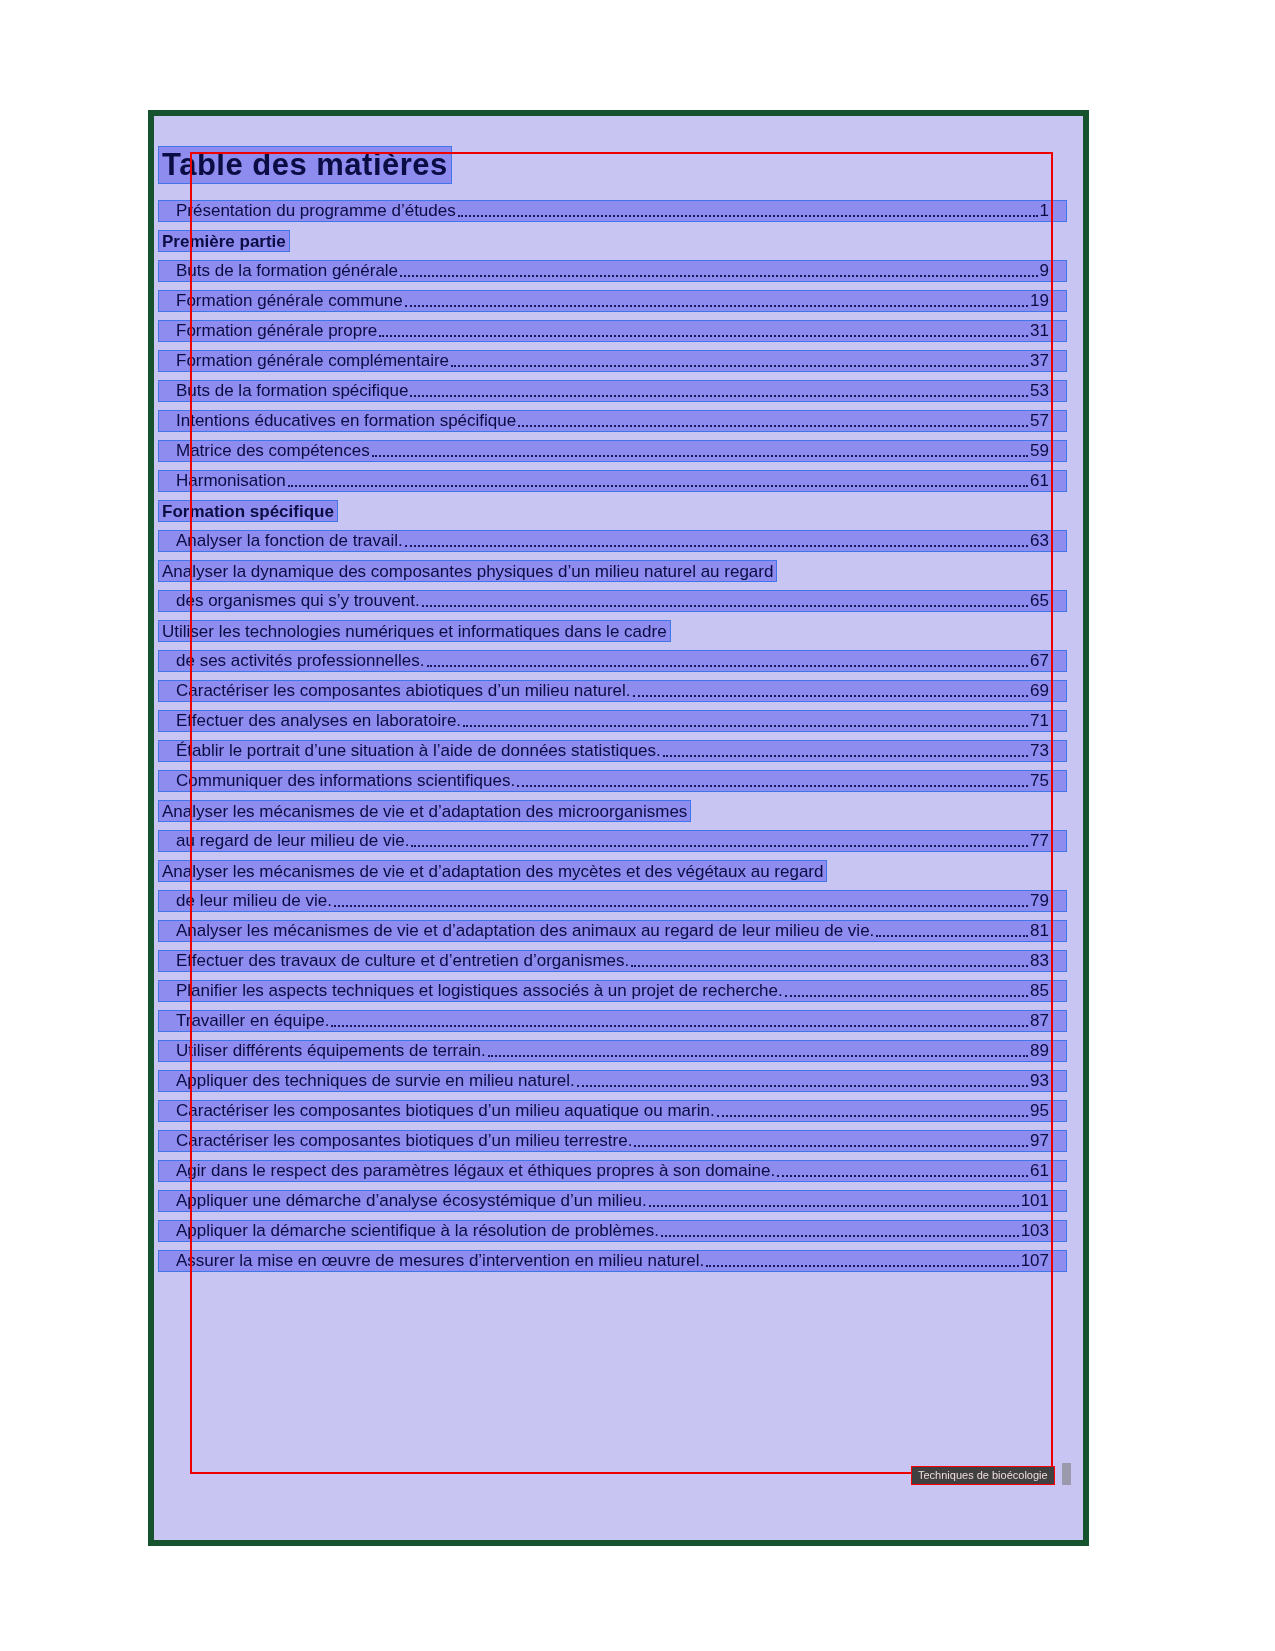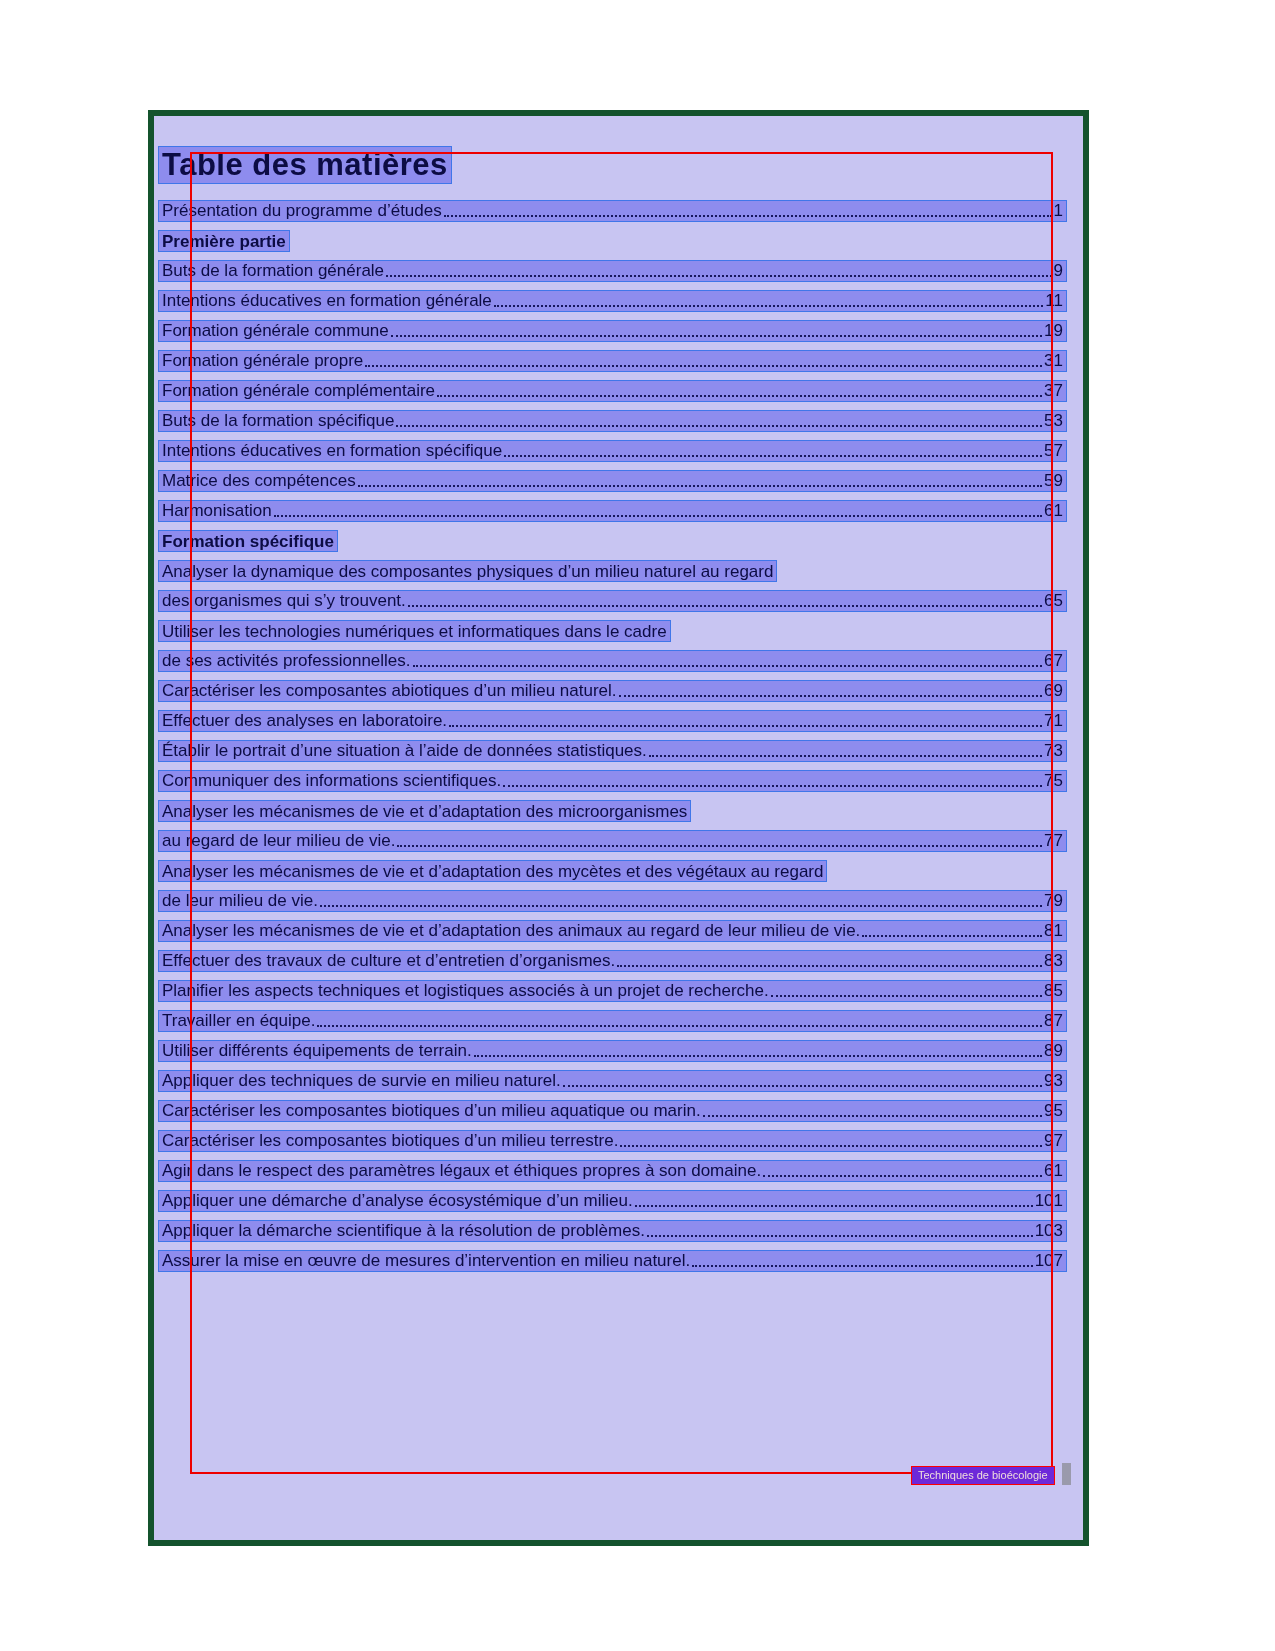--- a/index.html
+++ b/index.html
@@ -48,40 +48,40 @@
     display:flex;align-items:flex-end;
     height:22px;line-height:21px;
     margin-bottom:8px;
     font-size:17px;
     white-space:nowrap;
   }
   .toc-line.rowhl{
     background:rgba(47,47,232,0.38);
     border:1px solid rgba(0,100,230,0.55);
     box-sizing:border-box;
-    padding:0 3px;
+    padding:0 17px;
   }
   .toc-line.heading{font-weight:bold;}
   .toc-line.heading .hl,.toc-line.preline .hl{display:inline-block;height:22px;line-height:21px;}
   .toc-line.heading,.toc-line.preline{padding:0;}
 
   .leader{
     flex:1;
     margin:0 2px 4px 2px;
     border-bottom:2px dotted #17175e;
     align-self:flex-end;
     min-width:10px;
   }
   .pgnum{flex:0 0 auto;}
 
   .footer-box{
     position:absolute;left:757px;top:1350px;
     height:17px;line-height:16px;
     padding:0 6px;
-    background:#6d28d9;
+    background:#404040;
     border:1px solid #ff0000;
     color:#efdcdc;
     font-size:11px;
     z-index:7;
     white-space:nowrap;
   }
   .footer-thumb{
     position:absolute;left:908px;top:1347px;width:9px;height:22px;
     background:#9a9aac;
     z-index:7;
@@ -108,25 +108,20 @@
           </div>
           <div class="toc-line heading">
             <span class="hl">Première partie</span>
           </div>
           <div class="toc-line rowhl">
             <span>Buts de la formation générale</span>
             <span class="leader"></span>
             <span class="pgnum">9</span>
           </div>
           <div class="toc-line rowhl">
-            <span>Intentions éducatives en formation générale</span>
-            <span class="leader"></span>
-            <span class="pgnum">11</span>
-          </div>
-          <div class="toc-line rowhl">
             <span>Formation générale commune</span>
             <span class="leader"></span>
             <span class="pgnum">19</span>
           </div>
           <div class="toc-line rowhl">
             <span>Formation générale propre</span>
             <span class="leader"></span>
             <span class="pgnum">31</span>
           </div>
           <div class="toc-line rowhl">
@@ -150,20 +145,25 @@
             <span class="pgnum">59</span>
           </div>
           <div class="toc-line rowhl">
             <span>Harmonisation</span>
             <span class="leader"></span>
             <span class="pgnum">61</span>
           </div>
           <div class="toc-line heading">
             <span class="hl">Formation spécifique</span>
           </div>
+          <div class="toc-line rowhl">
+            <span>Analyser la fonction de travail.</span>
+            <span class="leader"></span>
+            <span class="pgnum">63</span>
+          </div>
           <div class="toc-line preline">
             <span class="hl">Analyser la dynamique des composantes physiques d’un milieu naturel au regard</span>
           </div>
           <div class="toc-line rowhl">
             <span>des organismes qui s’y trouvent.</span>
             <span class="leader"></span>
             <span class="pgnum">65</span>
           </div>
           <div class="toc-line preline">
             <span class="hl">Utiliser les technologies numériques et informatiques dans le cadre</span>

